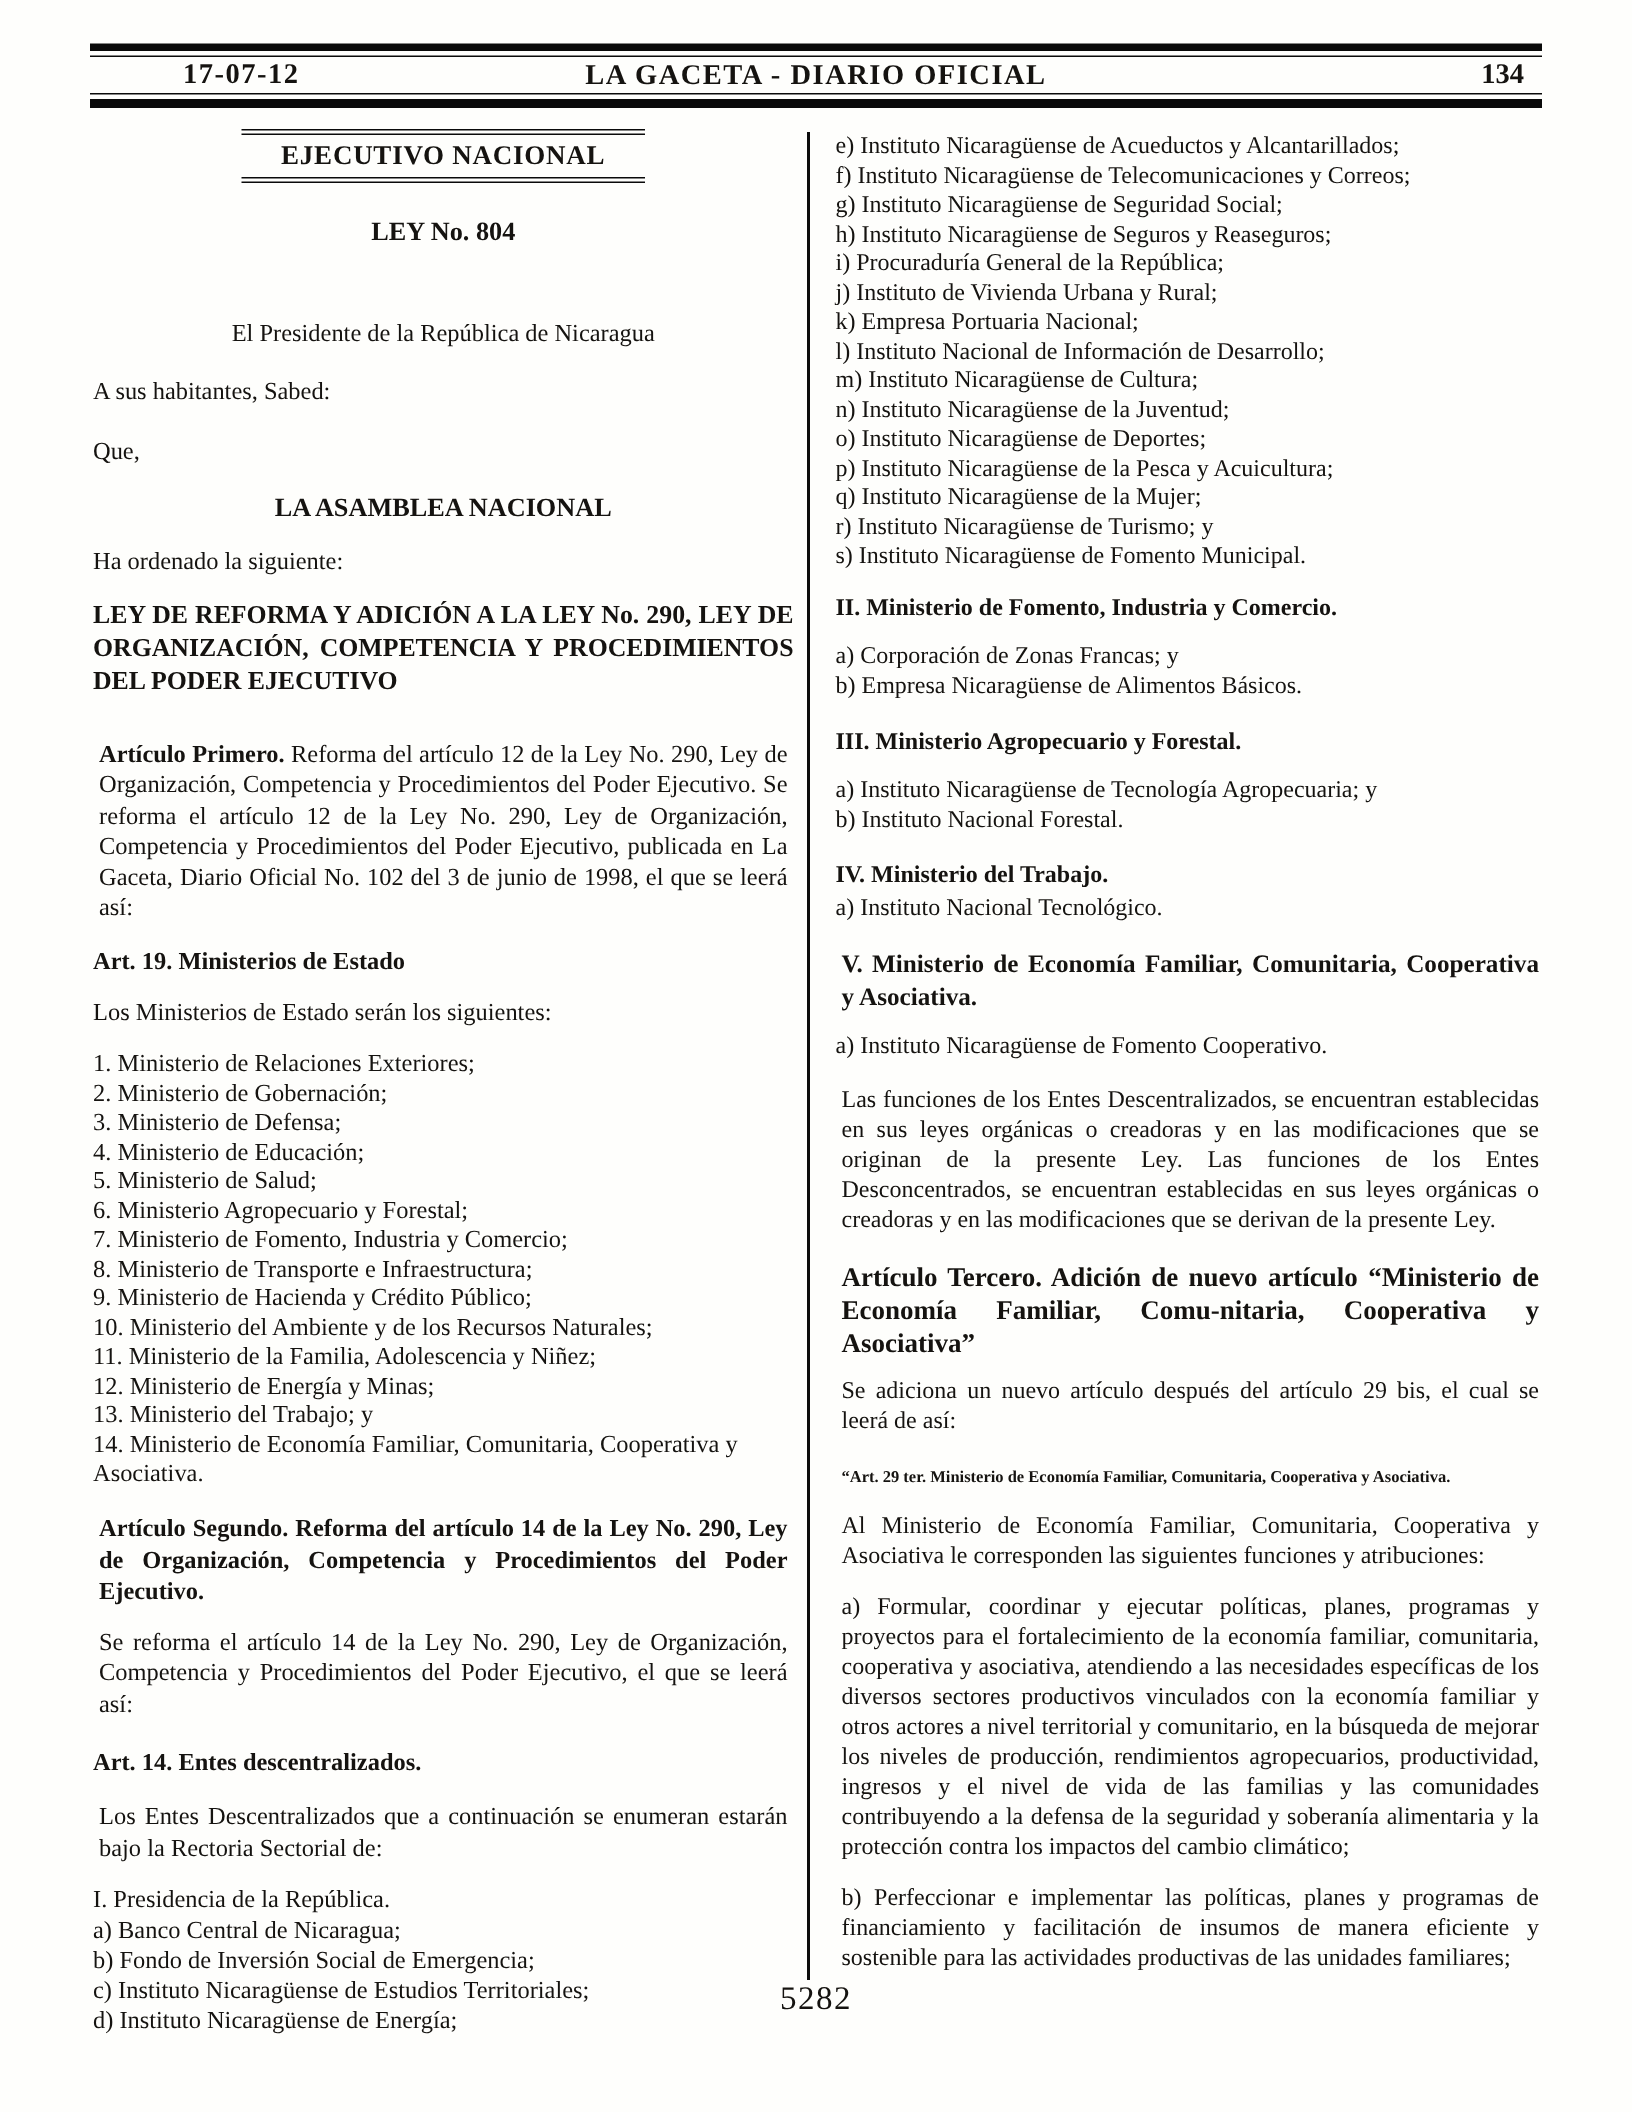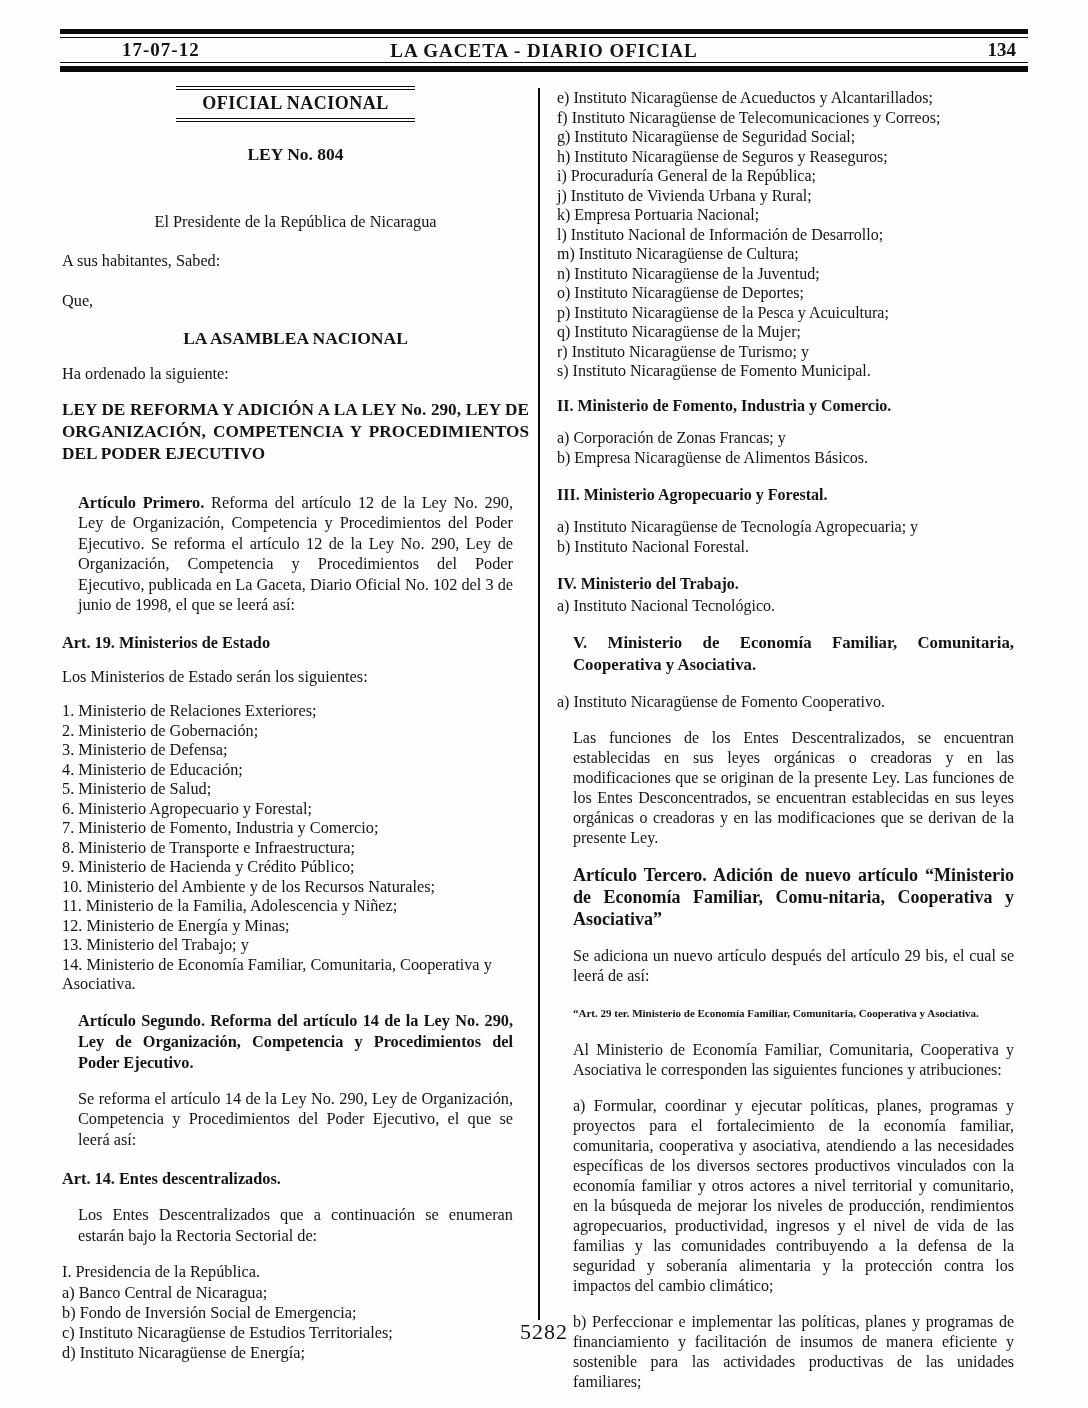--- a/index.html
+++ b/index.html
@@ -18,21 +18,21 @@
     font-weight:bold;font-size:19px;text-decoration:underline;}
   .hdr-date{position:absolute;left:62px;top:0;letter-spacing:1px;}
   .hdr-title{position:absolute;left:0;right:0;text-align:center;top:1px;letter-spacing:1px;}
   .hdr-page{position:absolute;right:12px;top:0;margin-left:42px;}
   .col{position:absolute;top:86px;}
   .col-left{left:62px;width:467px;}
   .col-right{left:557px;width:473px;top:88px;font-size:16px;line-height:20px;}
   .divider{position:absolute;left:538px;top:88px;width:2px;height:1232px;background:#0c0c0c;}
   .center{text-align:center;}
   .bold{font-weight:bold;}
-  .para{text-align:justify;margin:16px;}
+  .para{text-align:justify;margin:4px;}
   .org-box{width:fit-content;margin:0 auto;padding:3px 26px 4px;
     border-top:4px double #0a0a0a;border-bottom:4px double #0a0a0a;
     font-weight:bold;font-size:18px;letter-spacing:.5px;}
   .law-title{font-weight:bold;font-size:17.2px;line-height:22px;text-align:justify;}
   .h2line{font-weight:bold;line-height:21px;}
   .list div{line-height:19.5px;}
   .items div{line-height:20px;}
   .mt2{margin-top:2px;}.mt12{margin-top:12px;}.mt14{margin-top:14px;}
   .mt16{margin-top:16px;}.mt18{margin-top:18px;}.mt20{margin-top:20px;}
   .mt22{margin-top:22px;}.mt28{margin-top:28px;}.mt32{margin-top:48px;}
@@ -50,21 +50,21 @@
     <span class="hdr-date">17-07-12</span>
     <span class="hdr-title">LA GACETA  - DIARIO OFICIAL</span>
     <span class="hdr-page">134</span>
   </div>
   <div class="hrule thin2"></div>
   <div class="hrule bar2"></div>
 
   <div class="divider"></div>
 
   <div class="col col-left">
-    <div class="org-box center">OFICIAL NACIONAL</div>
+    <div class="org-box center">EJECUTIVO NACIONAL</div>
     <div class="center bold mt22" style="font-size:17.5px;">LEY No. 804</div>
     <div class="center mt32">El Presidente de la República de Nicaragua</div>
     <div class="mt18">A sus habitantes, Sabed:</div>
     <div class="mt20">Que,</div>
     <div class="center bold mt16" style="font-size:17.5px;">LA ASAMBLEA NACIONAL</div>
     <div class="mt16">Ha ordenado la siguiente:</div>
     <p class="law-title mt14">LEY DE REFORMA Y ADICIÓN A LA LEY No. 290, LEY DE ORGANIZACIÓN, COMPETENCIA Y PROCEDIMIENTOS DEL PODER EJECUTIVO</p>
     <p class="para mt28"><b>Artículo Primero.</b> <span>Reforma del artículo 12 de la Ley No. 290, Ley de Organización, Competencia y Procedimientos del Poder Ejecutivo. Se reforma el artículo 12 de la Ley No. 290, Ley de Organización, Competencia y Procedimientos del Poder Ejecutivo, publicada en La Gaceta, Diario Oficial No. 102 del 3 de junio de 1998, el que se leerá así:</span></p>
     <div class="h2line mt14">Art. 19.  Ministerios de Estado</div>
     <div class="mt14">Los Ministerios de Estado serán los siguientes:</div>

